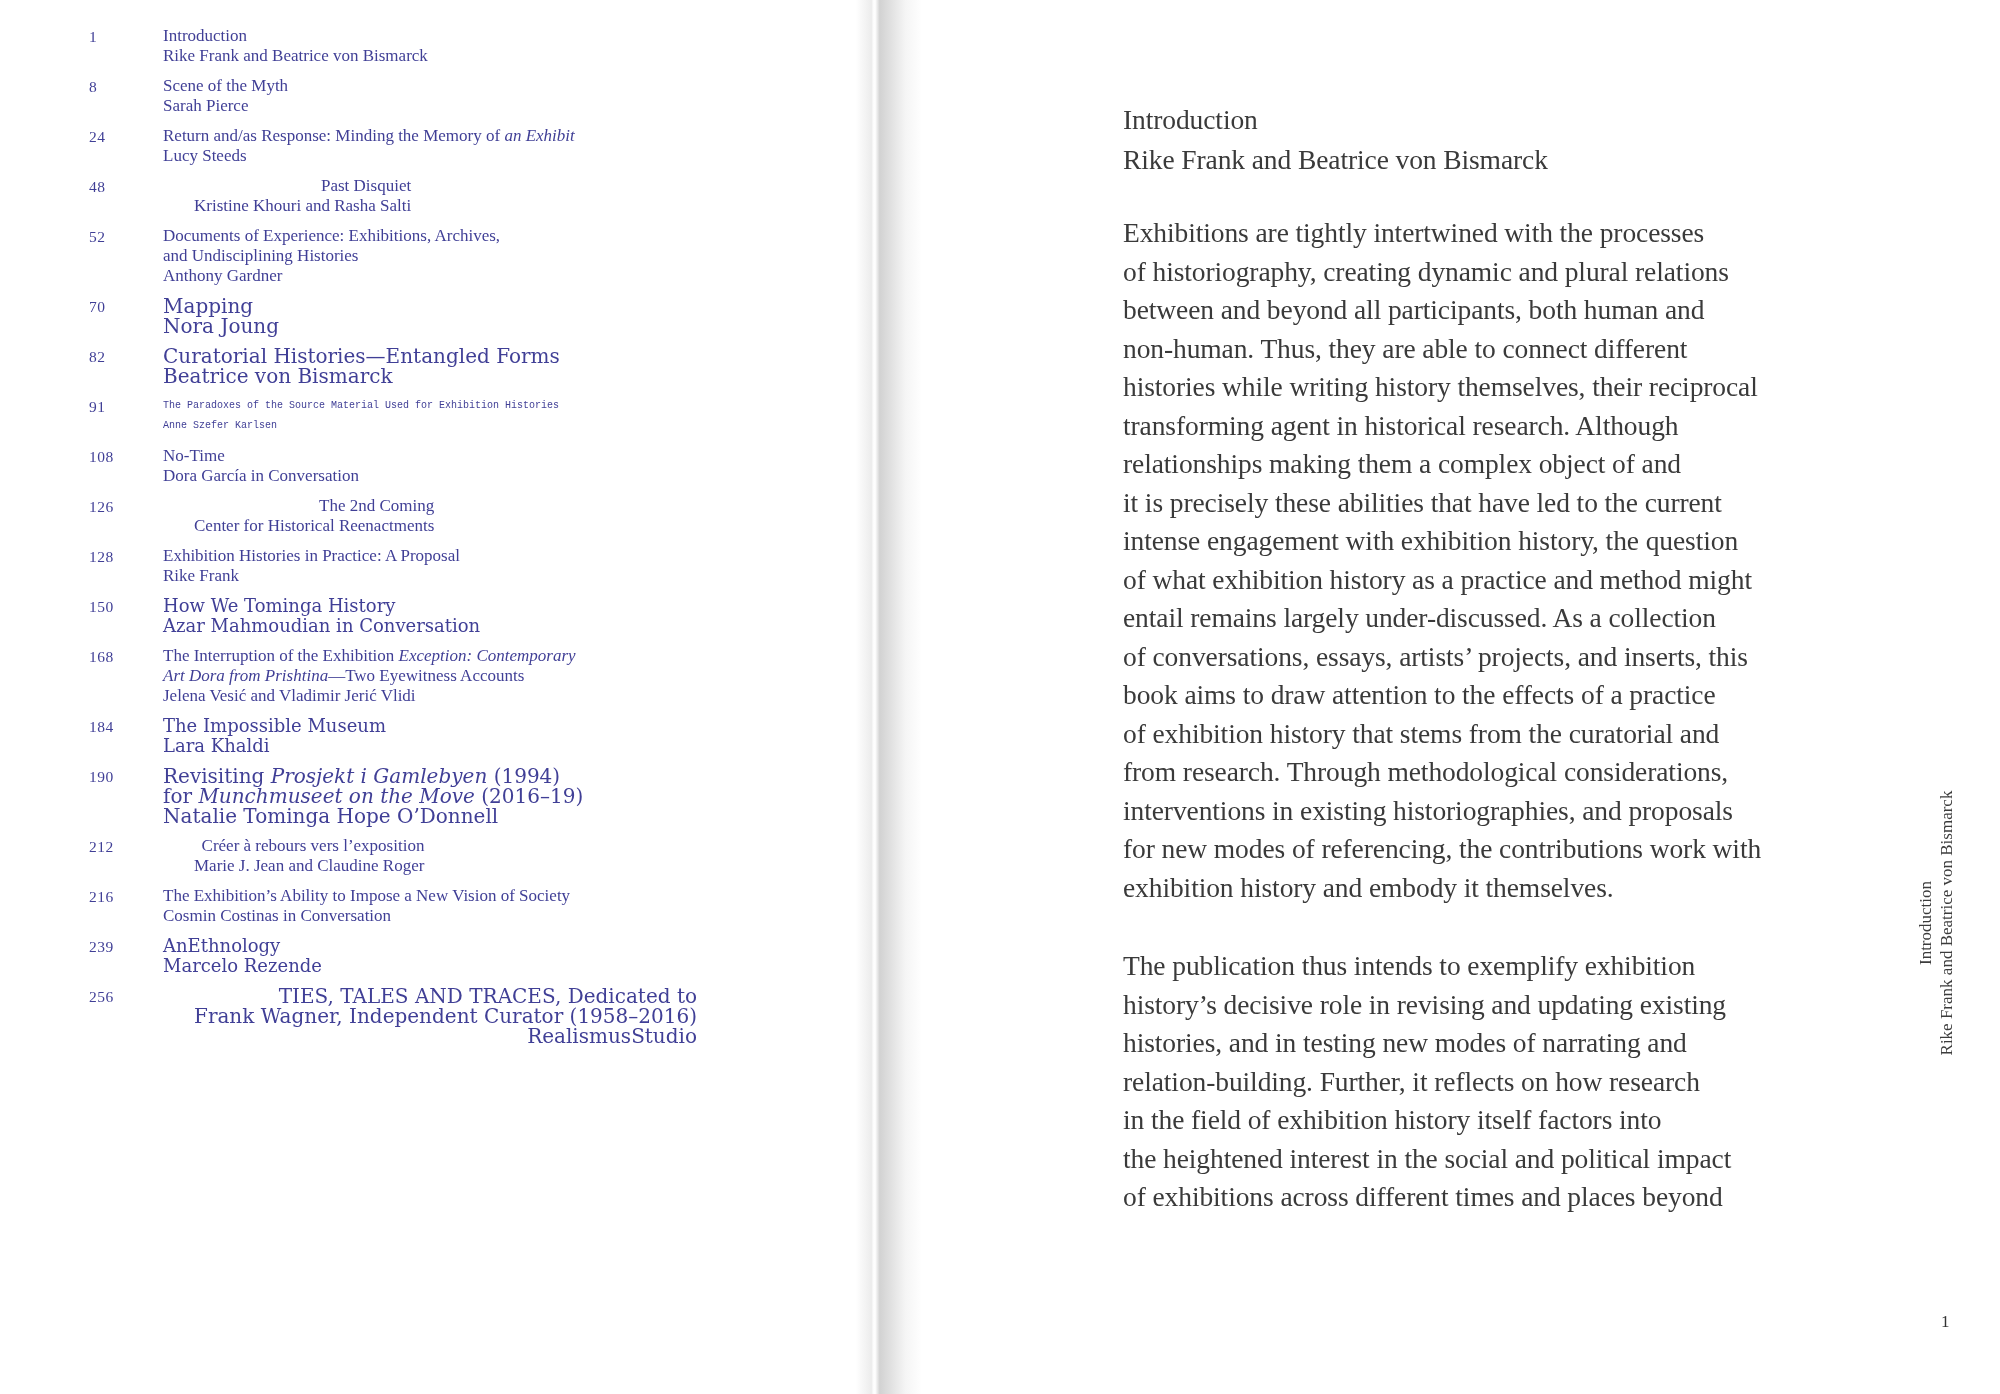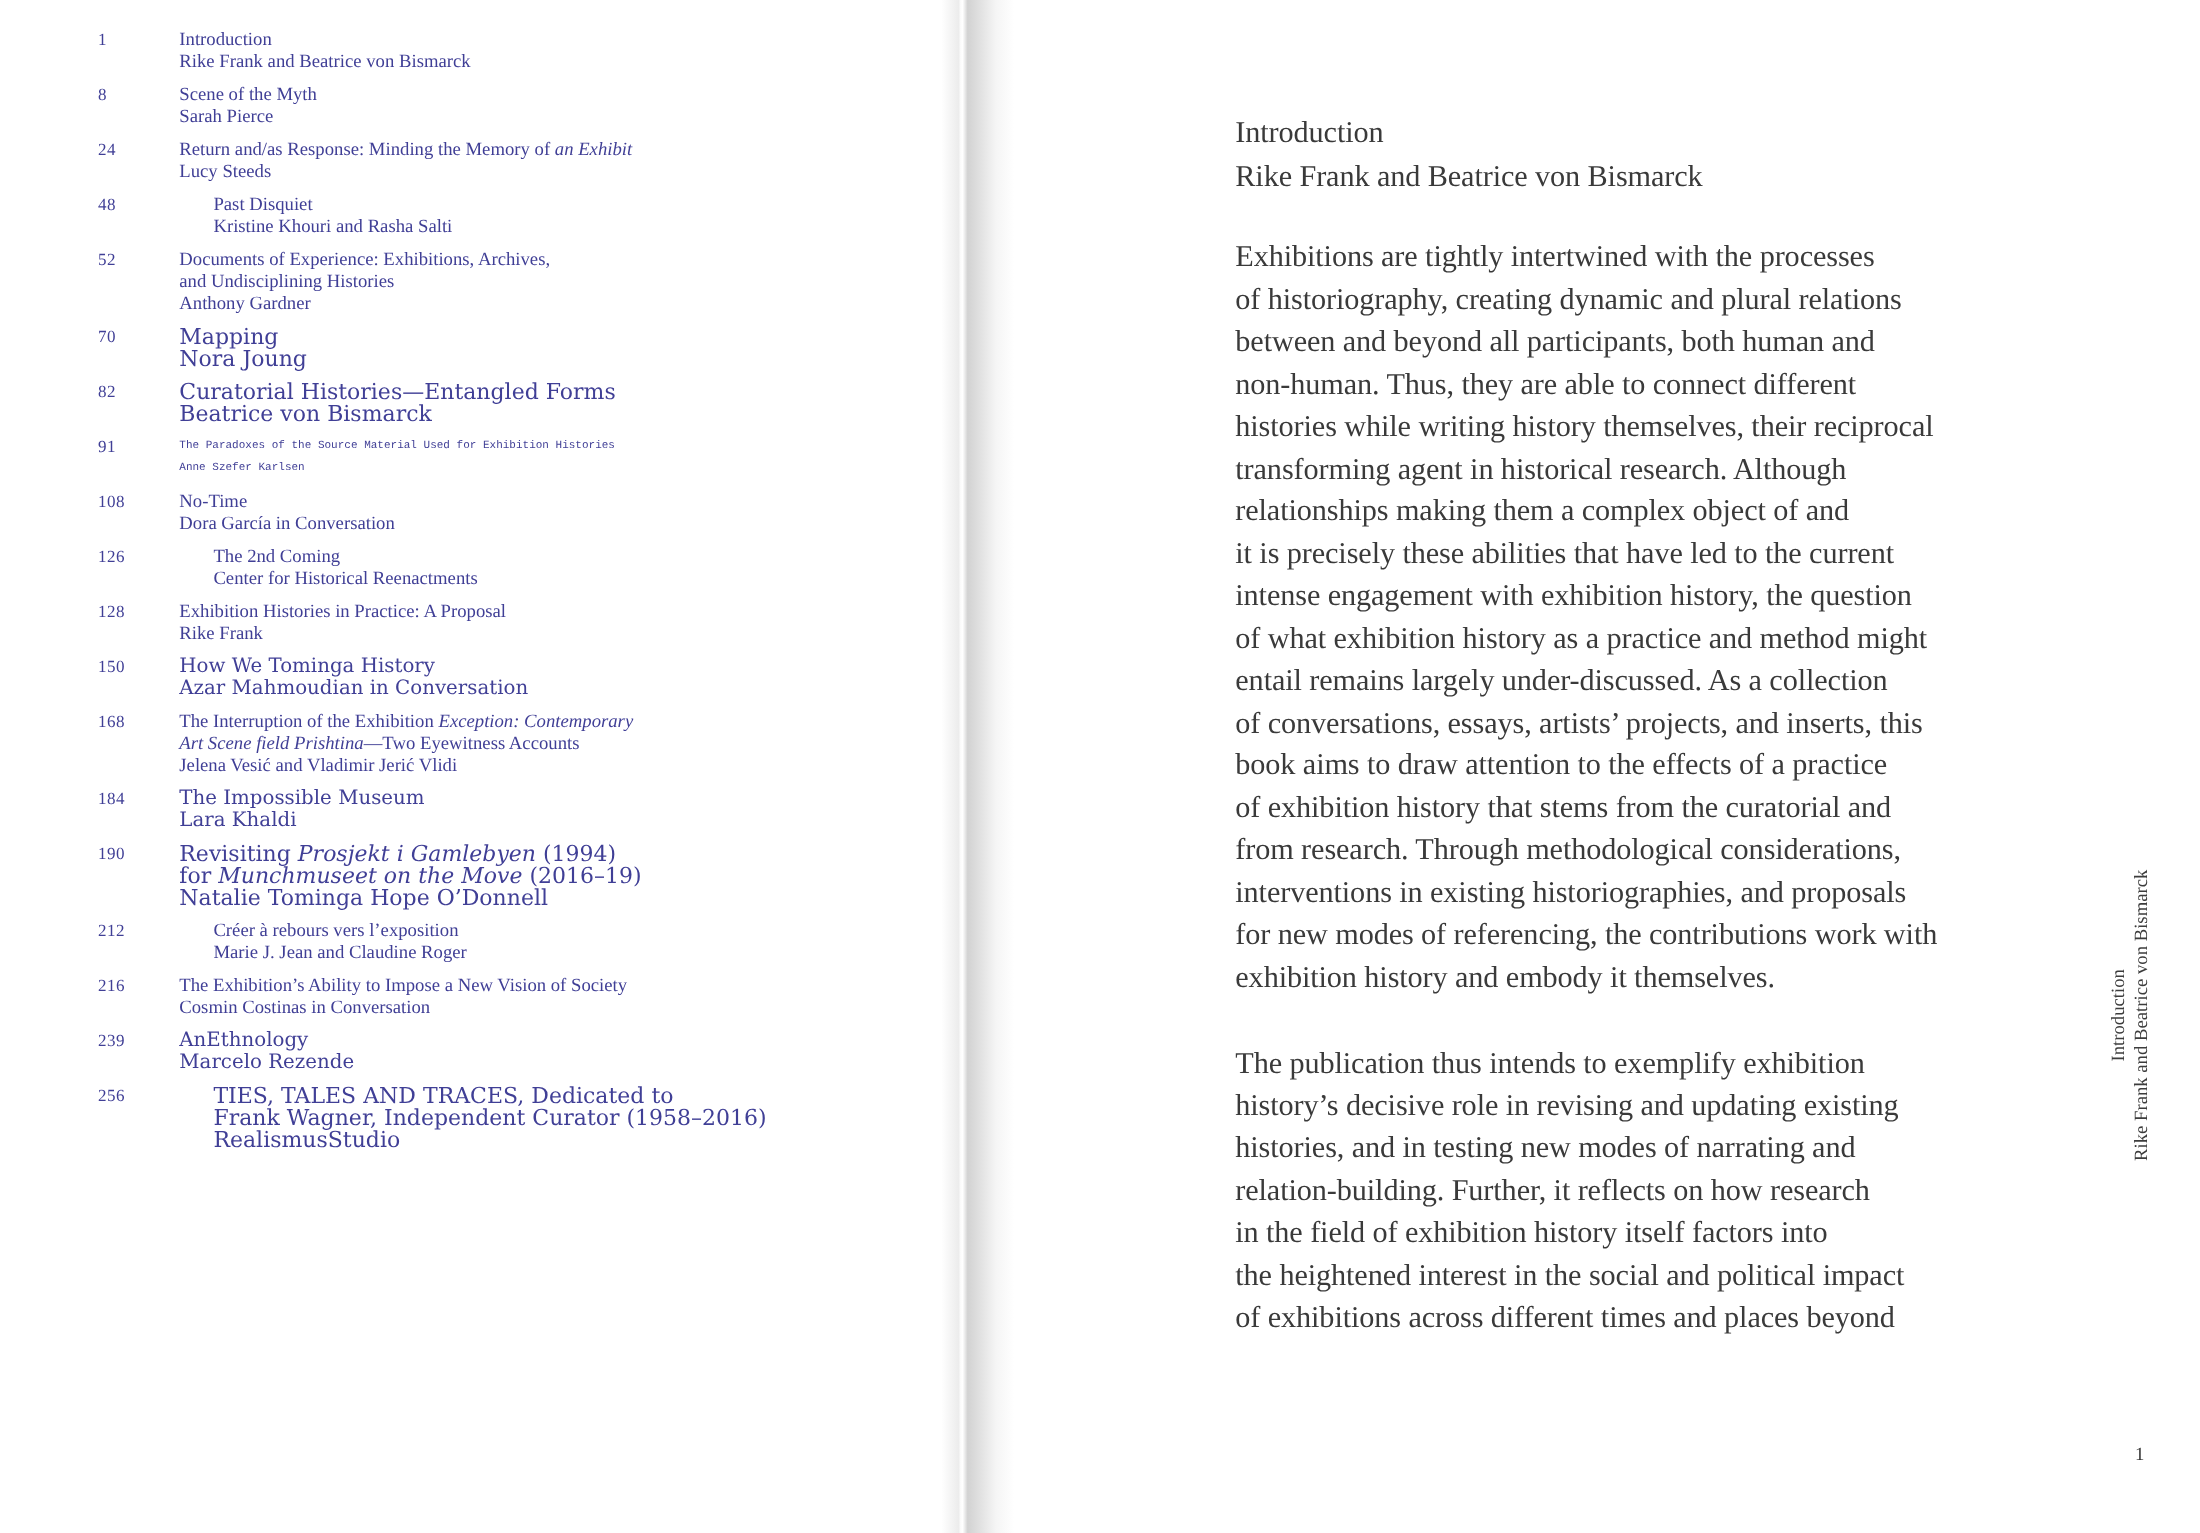--- a/index.html
+++ b/index.html
@@ -17,21 +17,21 @@
   }
   
   .toc{position:absolute;left:89px;top:26px;color:#403f96;}
   .toc-entry{display:flex;margin-bottom:10px;}
   .toc-num{
     width:74px;flex:0 0 74px;
     font-family:"Liberation Serif",serif;font-size:15.5px;line-height:20px;
     letter-spacing:.5px;padding-top:1px;
   }
   .toc-line{line-height:20px;white-space:nowrap;}
-  .toc-text.indent{padding-left:31px;}
+  .toc-text.indent{padding-left:31px;text-align:right;}
   .it{font-style:italic;}
   
   .v-a .toc-line{font-family:"Liberation Serif",serif;font-size:17px;}
   .v-b .toc-line{font-family:"DejaVu Serif",serif;font-size:20px;}
   .v-c .toc-line{font-family:Liberation Mono, monospace;font-size:10px;}
   .v-d .toc-line{font-family:"DejaVu Serif",serif;font-size:18px;}
   
   .article{position:absolute;left:1123px;top:100px;color:#3a3a3a;}
   .art-title-line{
     font-family:"Liberation Serif",serif;font-size:27.5px;line-height:40px;
@@ -146,21 +146,21 @@
       <div class="toc-num">150</div>
       <div class="toc-text">
         <div class="toc-line"><span>How We Tominga History</span></div>
         <div class="toc-line toc-author">Azar Mahmoudian in Conversation</div>
       </div>
     </div>
     <div class="toc-entry v-a">
       <div class="toc-num">168</div>
       <div class="toc-text">
         <div class="toc-line"><span>The Interruption of the Exhibition </span><span class="it">Exception: Contemporary</span></div>
-        <div class="toc-line"><span class="it">Art Scene field Prishtina</span><span>—Two Eyewitness Accounts</span></div>
+        <div class="toc-line"><span class="it">Art Dora from Prishtina</span><span>—Two Eyewitness Accounts</span></div>
         <div class="toc-line toc-author">Jelena Vesić and Vladimir Jerić Vlidi</div>
       </div>
     </div>
     <div class="toc-entry v-d">
       <div class="toc-num">184</div>
       <div class="toc-text">
         <div class="toc-line"><span>The Impossible Museum</span></div>
         <div class="toc-line toc-author">Lara Khaldi</div>
       </div>
     </div>

